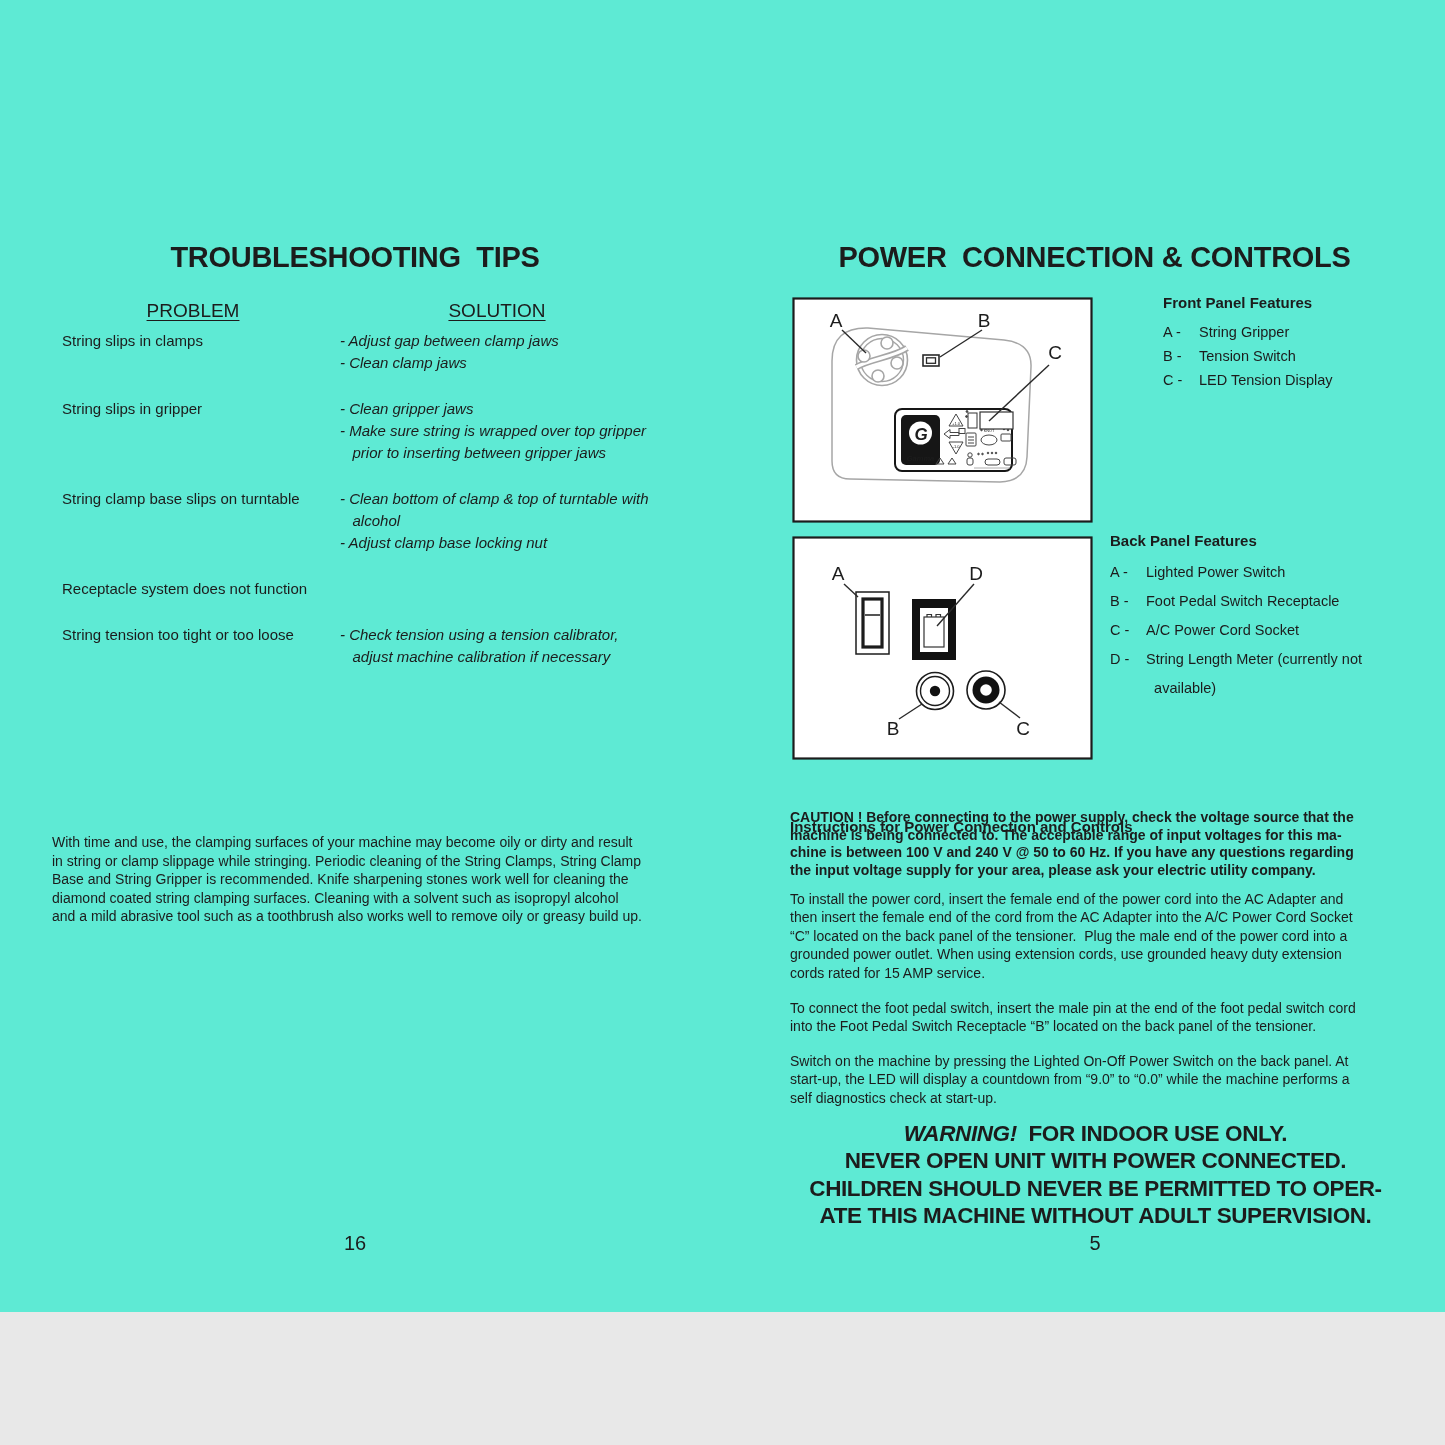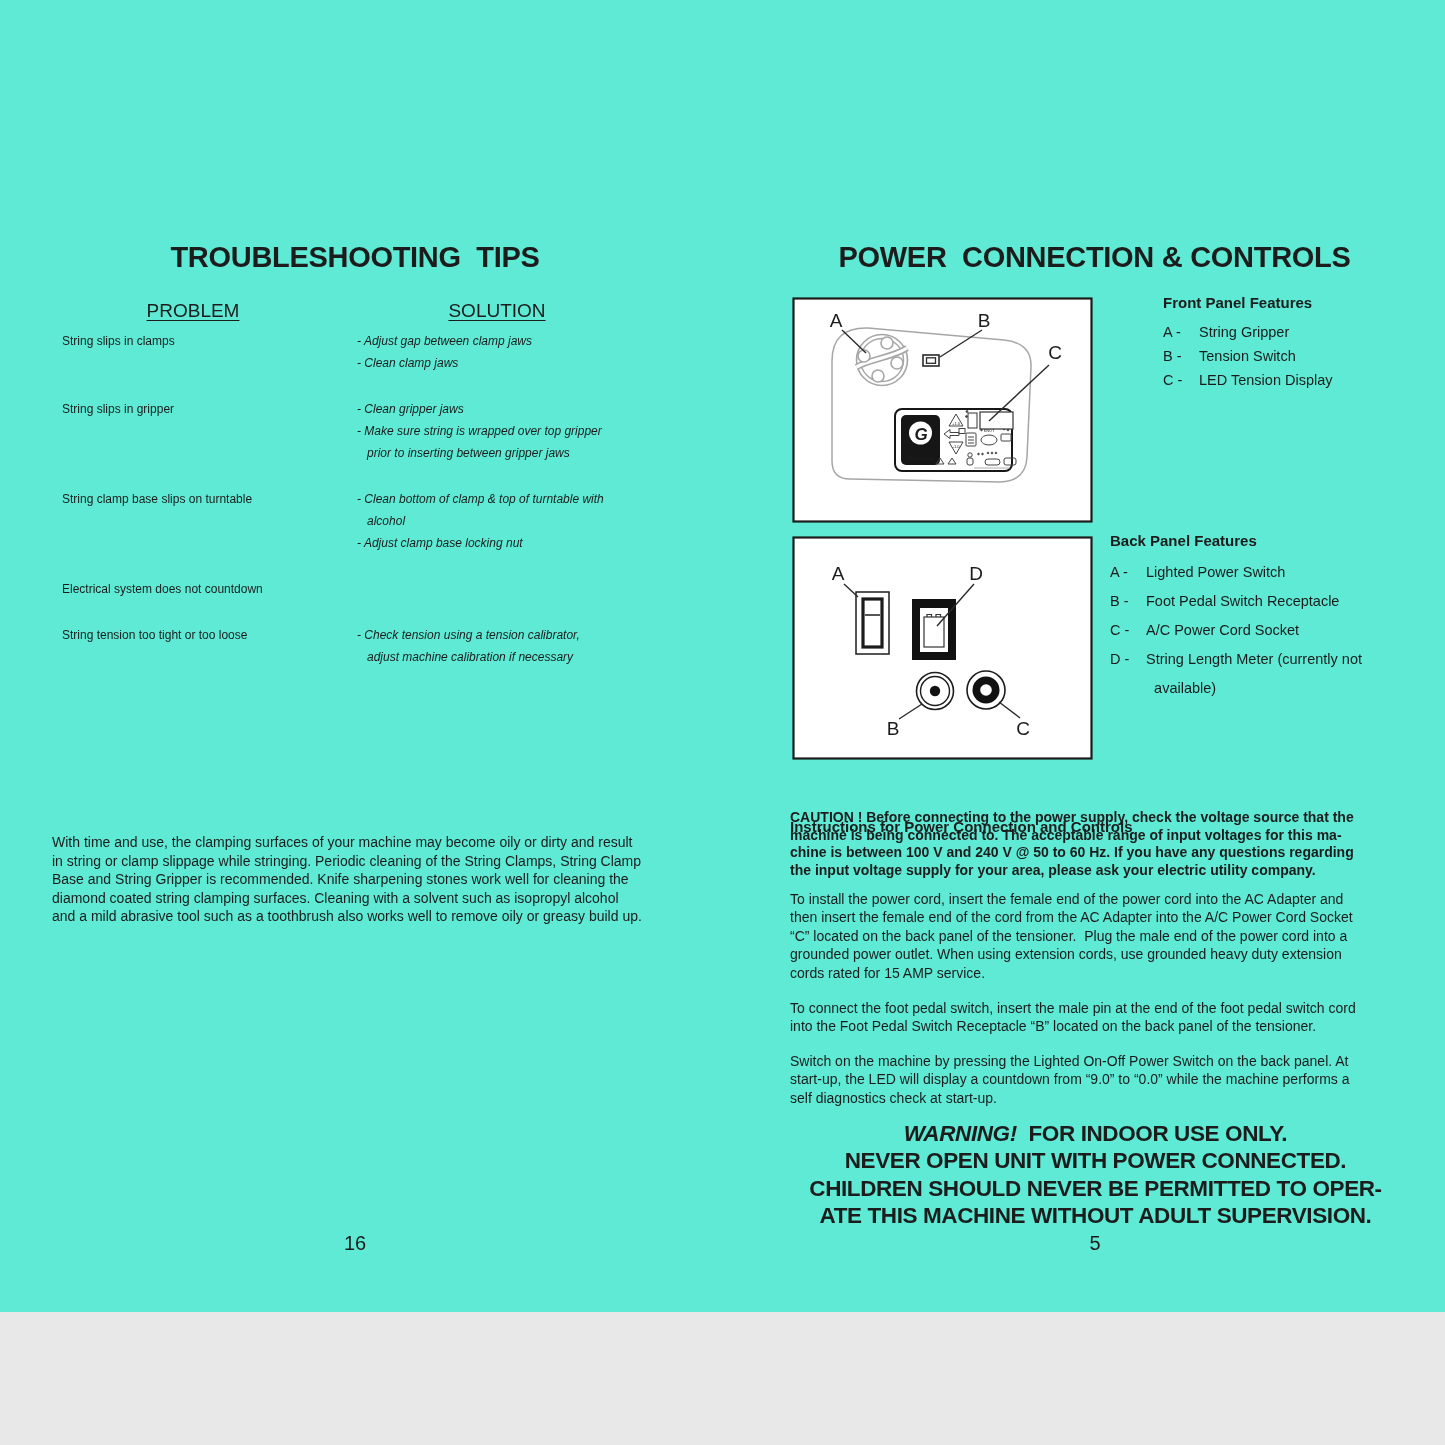--- a/index.html
+++ b/index.html
@@ -9,21 +9,21 @@
   }
   .abs{position:absolute;}
   .doc-title{
     font-weight:bold;font-size:29px;letter-spacing:-0.3px;
     text-align:center;white-space:pre-wrap;
   }
   .col-head{
     font-size:19px;text-decoration:underline;text-underline-offset:3px;
     text-align:center;display:block;
   }
-  .ts-row{display:flex;margin-bottom:24px;font-size:12px;line-height:22px;gap:17px;}
+  .ts-row{display:flex;margin-bottom:24px;font-size:15px;line-height:22px;}
   .ts-prob{width:278px;}
   .ts-sol{width:340px;white-space:pre-wrap;font-style:italic;}
   .body-text{font-size:14px;line-height:18.4px;white-space:pre-wrap;}
   .care-body{line-height:18.6px;}
   .instr-head{font-size:15px;font-weight:bold;margin-top:47px;}
   .caution{font-weight:bold;line-height:17.7px;}
   .feat-head{font-weight:bold;font-size:15px;}
   .feat-rows{margin-top:9px;}
   .feat-row{display:flex;font-size:14.5px;}
   .front-feats .feat-row{line-height:24px;}
@@ -60,21 +60,21 @@
 - Make sure string is wrapped over top gripper
    prior to inserting between gripper jaws</div>
     </div>
     <div class="ts-row">
       <div class="ts-prob">String clamp base slips on turntable</div>
       <div class="ts-sol">- Clean bottom of clamp &amp; top of turntable with
    alcohol
 - Adjust clamp base locking nut</div>
     </div>
     <div class="ts-row">
-      <div class="ts-prob">Electrical system does not countdown</div>
+      <div class="ts-prob">Receptacle system does not function</div>
     </div>
     <div class="ts-row">
       <div class="ts-prob">String tension too tight or too loose</div>
       <div class="ts-sol">- Check tension using a tension calibrator,
    adjust machine calibration if necessary</div>
     </div>
   </div>
 
 
   <div class="abs body-text care-body" style="left:52px;top:833px;width:660px;">With time and use, the clamping surfaces of your machine may become oily or dirty and result

